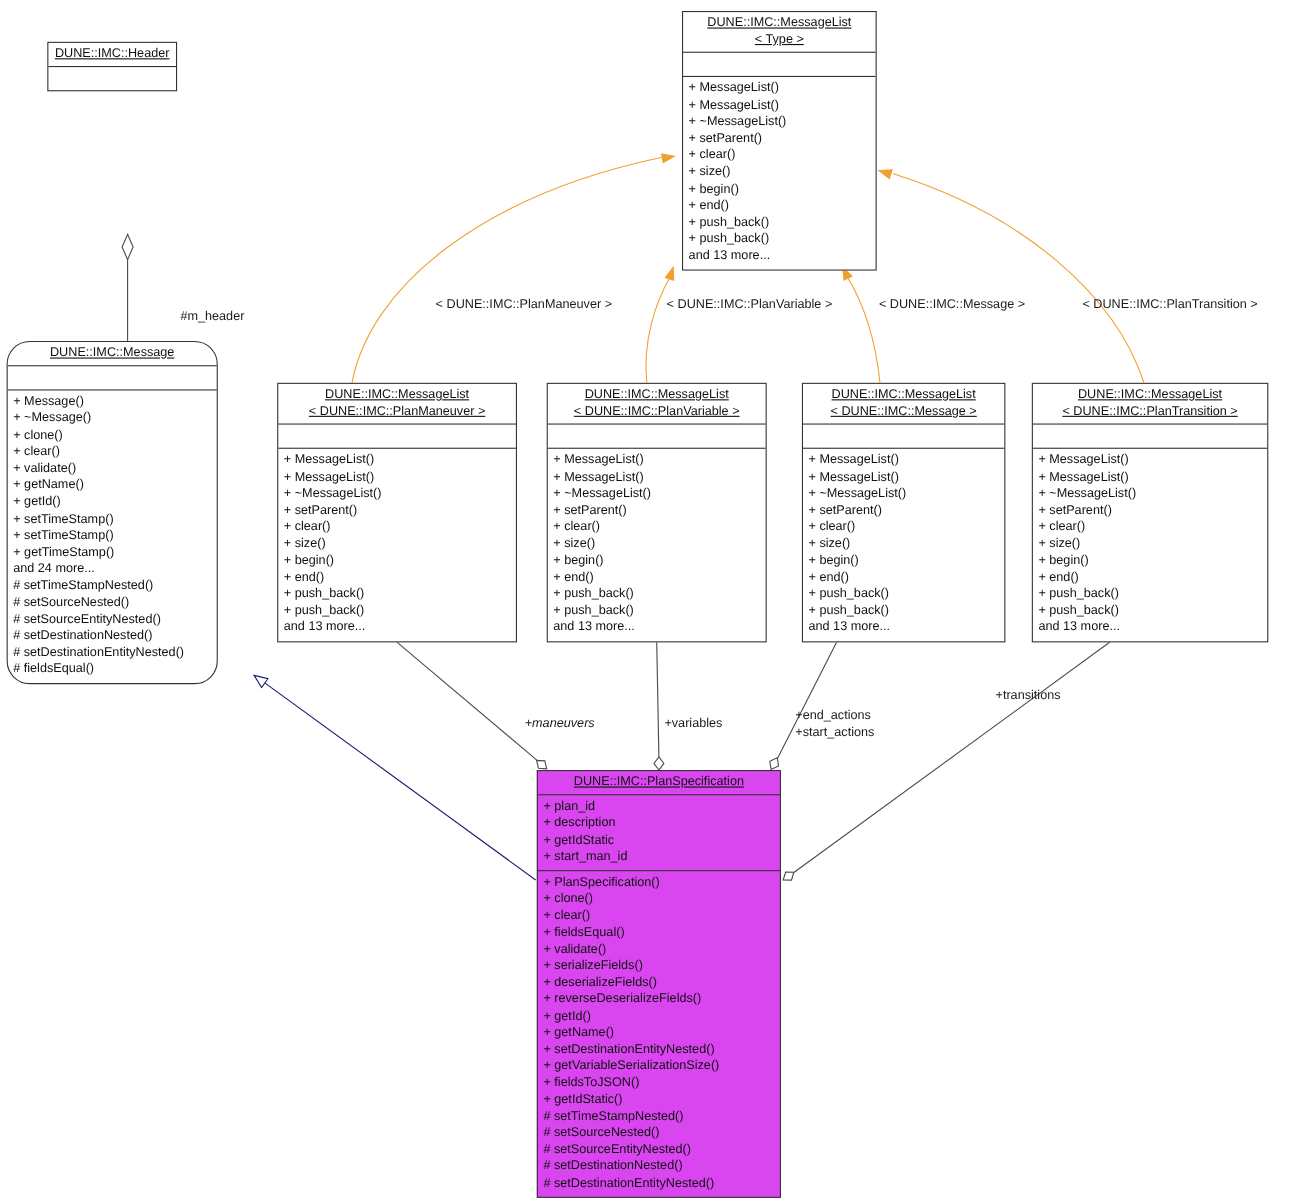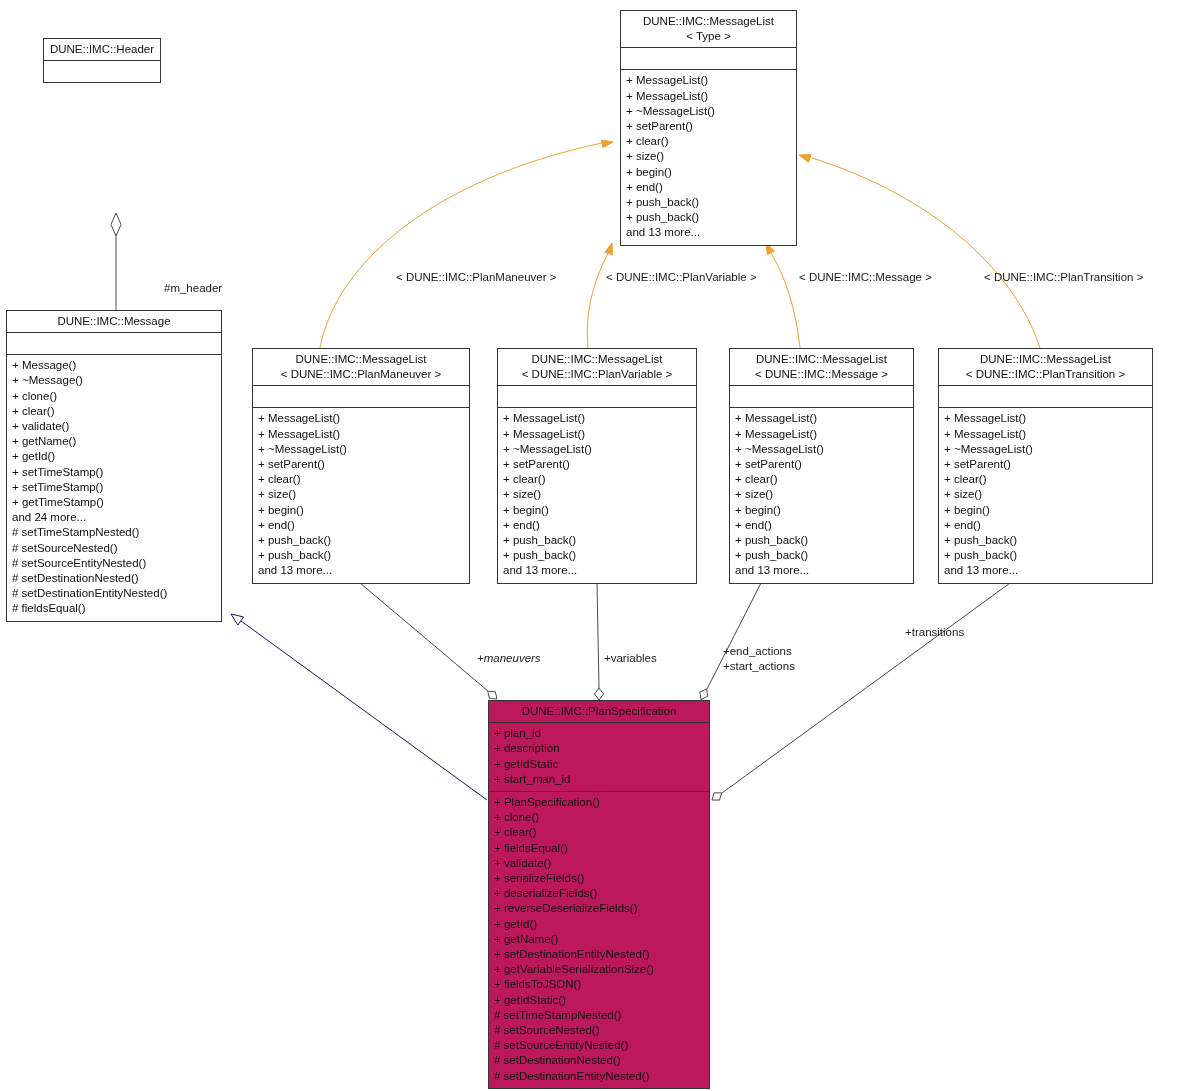--- a/index.html
+++ b/index.html
@@ -14,22 +14,22 @@
   #edge-layer{position:absolute;left:0;top:0;width:1184px;height:1091px;}
   .uml-class{
     position:absolute;
     box-sizing:border-box;
     border:1px solid #343434;
     background:#ffffff;
     font-size:11.5px;
     line-height:15.2px;
     color:#101010;
   }
-  .uml-class.highlight{background:#be185d;}
-  .uml-title{text-align:center;padding:3px 4px;}
+  .uml-class.highlight{background:#d946ef;}
+  .uml-title{text-align:center;padding:3px 4px;text-decoration:underline;}
   .uml-section{border-top:1px solid #343434;padding:3px 5px 4px 5px;min-height:14px;}
   .uml-member{white-space:nowrap;}
   .edge-label{
     position:absolute;
     font-size:11.5px;
     line-height:14px;
     color:#1b1b1b;
     white-space:nowrap;
   }
 </style>
@@ -88,21 +88,21 @@
         <div class="uml-member">+ setParent()</div>
         <div class="uml-member">+ clear()</div>
         <div class="uml-member">+ size()</div>
         <div class="uml-member">+ begin()</div>
         <div class="uml-member">+ end()</div>
         <div class="uml-member">+ push_back()</div>
         <div class="uml-member">+ push_back()</div>
         <div class="uml-member">and 13 more...</div>
       </div>
     </div>
-    <div class="uml-class" style="left: 6px; top: 310px; width: 216px;">
+    <div class="uml-class" style="left: 6px; top: 310px; width: 192px; border-radius: 21px;">
       <div class="uml-title">
         <div>DUNE::IMC::Message</div>
       </div>
       <div class="uml-section"></div>
       <div class="uml-section">
         <div class="uml-member">+ Message()</div>
         <div class="uml-member">+ ~Message()</div>
         <div class="uml-member">+ clone()</div>
         <div class="uml-member">+ clear()</div>
         <div class="uml-member">+ validate()</div>

